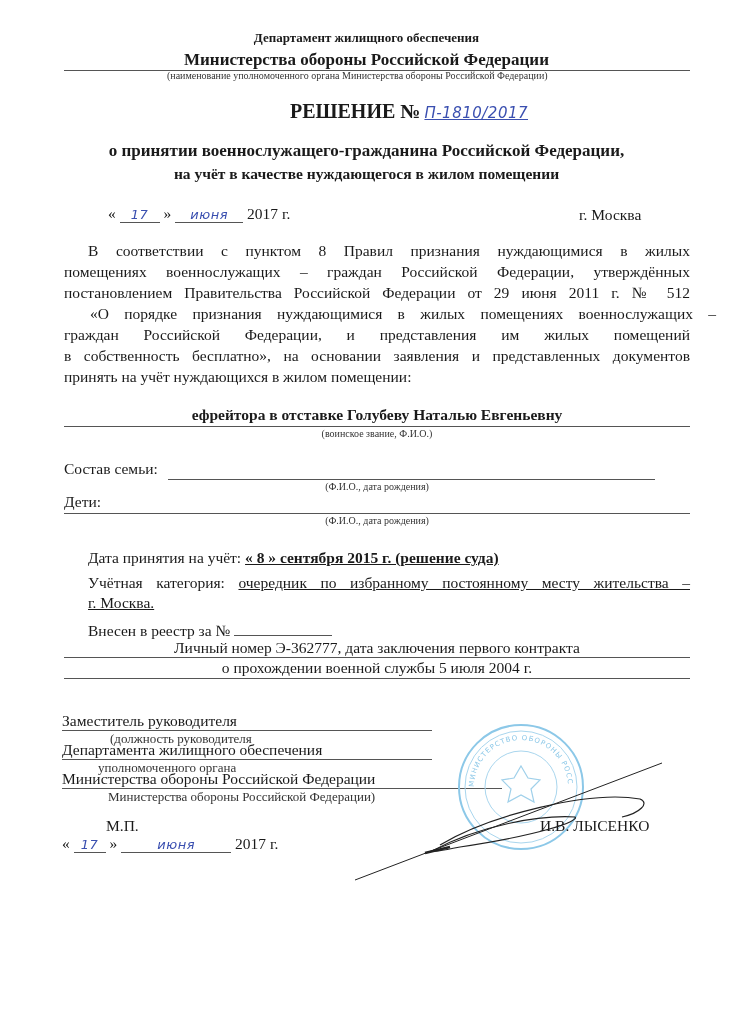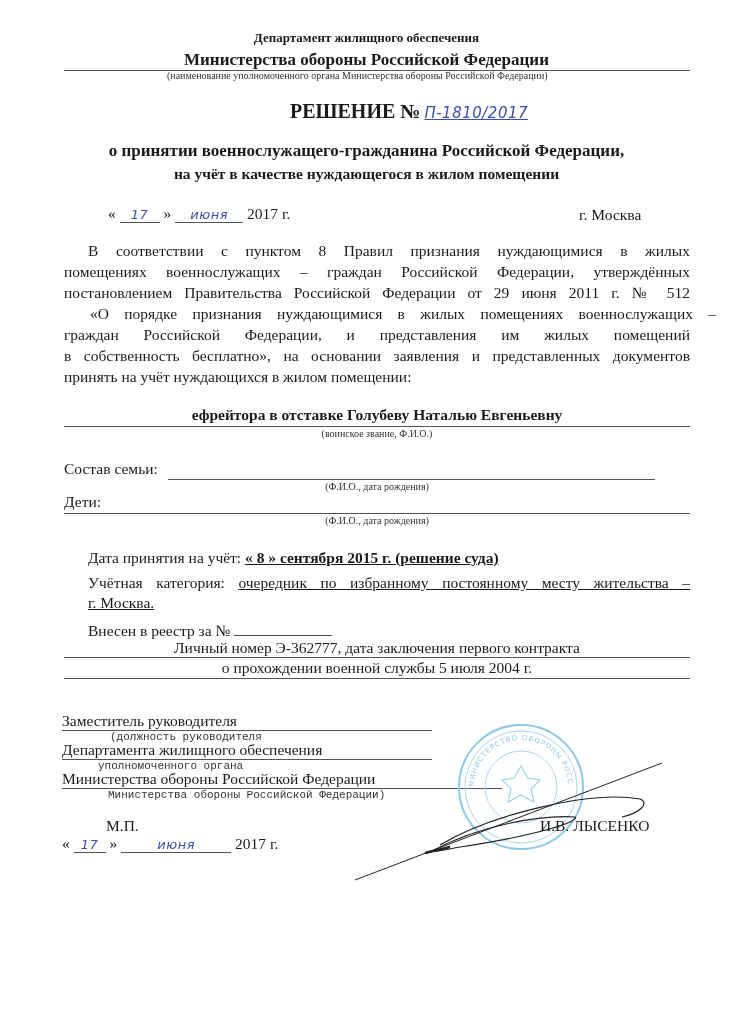--- a/index.html
+++ b/index.html
@@ -24,24 +24,23 @@
       border-top: 1px solid #555;
     }
     .caption {
       position: absolute;
       font-size: 10px;
       color: #333;
       white-space: nowrap;
     }
     .tiny {
       position: absolute;
-      font-size: 11px;
+      font-size: 13px;
       color: #333;
       white-space: nowrap;
-      font-family: Liberation Mono, monospace;
     }
     .hand {
       font-family: "DejaVu Sans", sans-serif;
       font-style: italic;
       color: #3a4fb0;
       font-size: 13px;
       letter-spacing: 0.5px;
     }
     .t15 { font-size: 15.5px; }
     .just {

